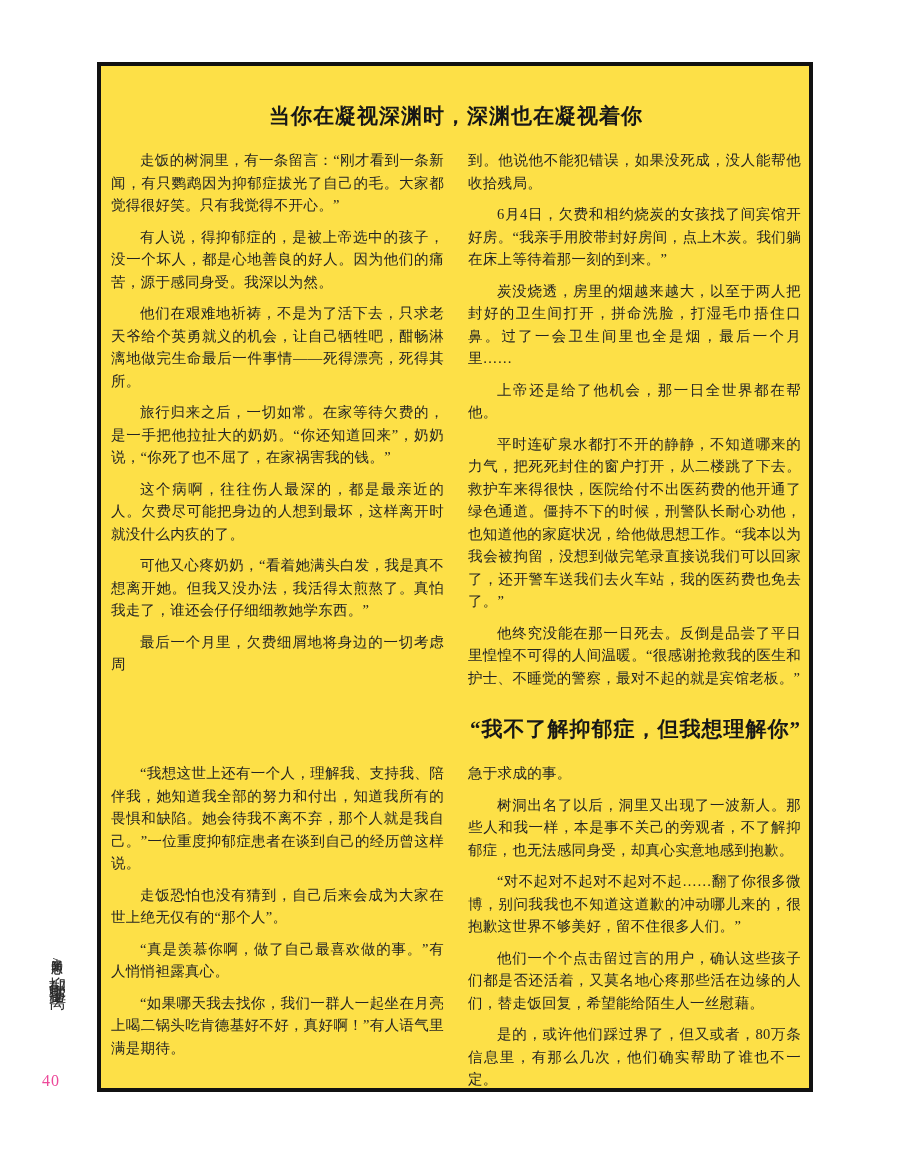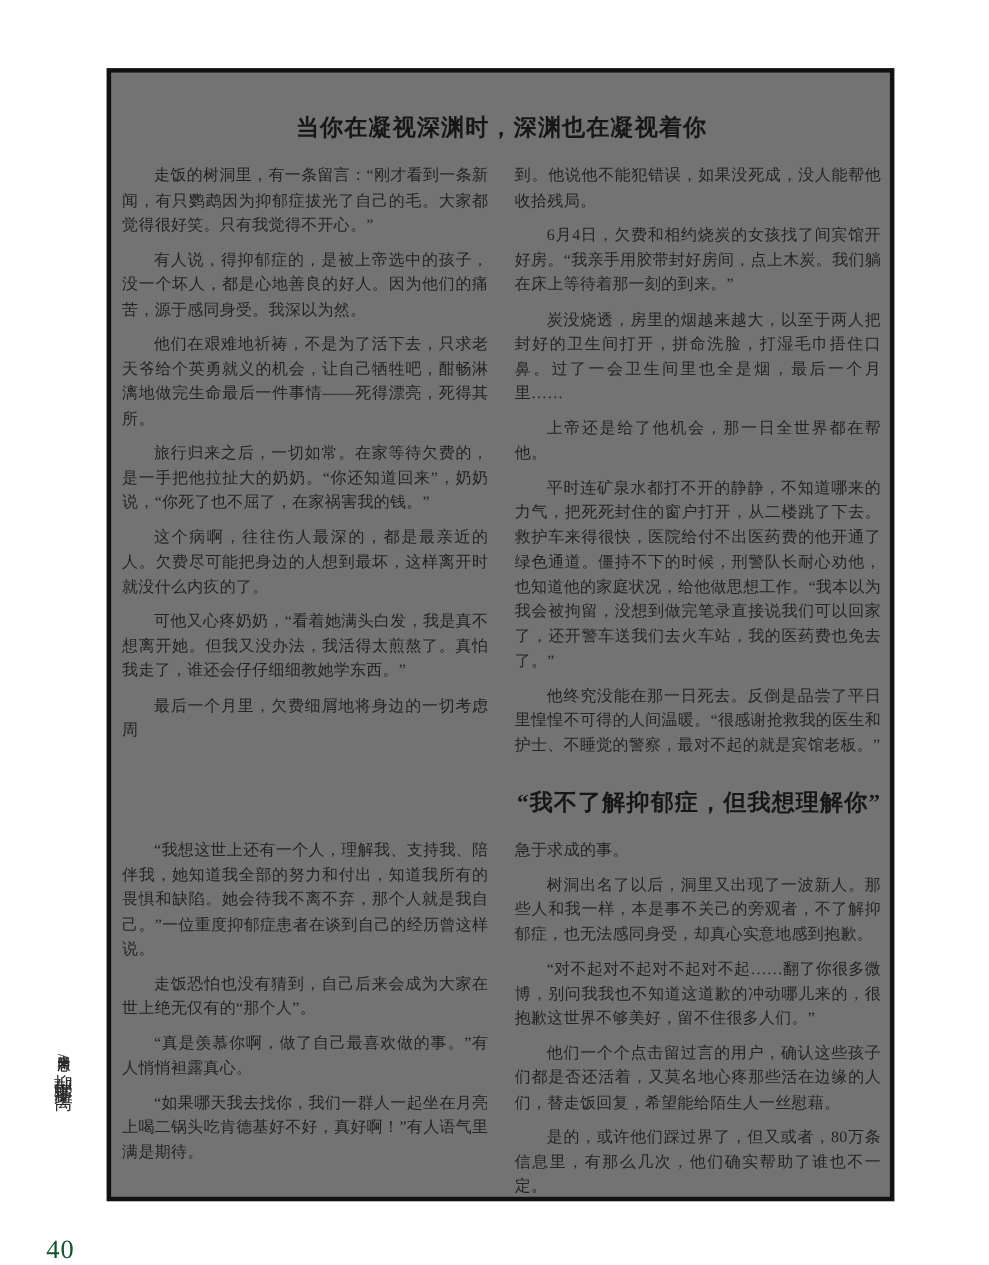--- a/index.html
+++ b/index.html
@@ -19,21 +19,21 @@
     background: #ffffff;
   }
   .frame {
     position: absolute;
     left: 97px;
     top: 62px;
     width: 716px;
     height: 1030px;
     box-sizing: border-box;
     border: 4px solid #111111;
-    background: #737373;
+    background: #fde047;
     overflow: hidden;
   }
   .inner {
     padding: 0 8px 0 10px;
   }
   h1.title {
     font-size: 21px;
     font-weight: bold;
     text-align: center;
     margin: 36px 0 0 0;
@@ -88,24 +88,24 @@
     font-size: 13px;
     margin: 2px 0;
   }
   .sidebar-large {
     font-size: 17px;
     letter-spacing: 3px;
   }
   .page-number {
     position: absolute;
     left: 42px;
-    top: 1124px;
-    font-size: 24px;
+    top: 1072px;
+    font-size: 16px;
     letter-spacing: 1px;
-    color: #14532d;
+    color: #ec4899;
   }
 </style>
 </head>
 <body>
 
 <div class="page">
 
   <div class="frame">
     <div class="inner">
 

